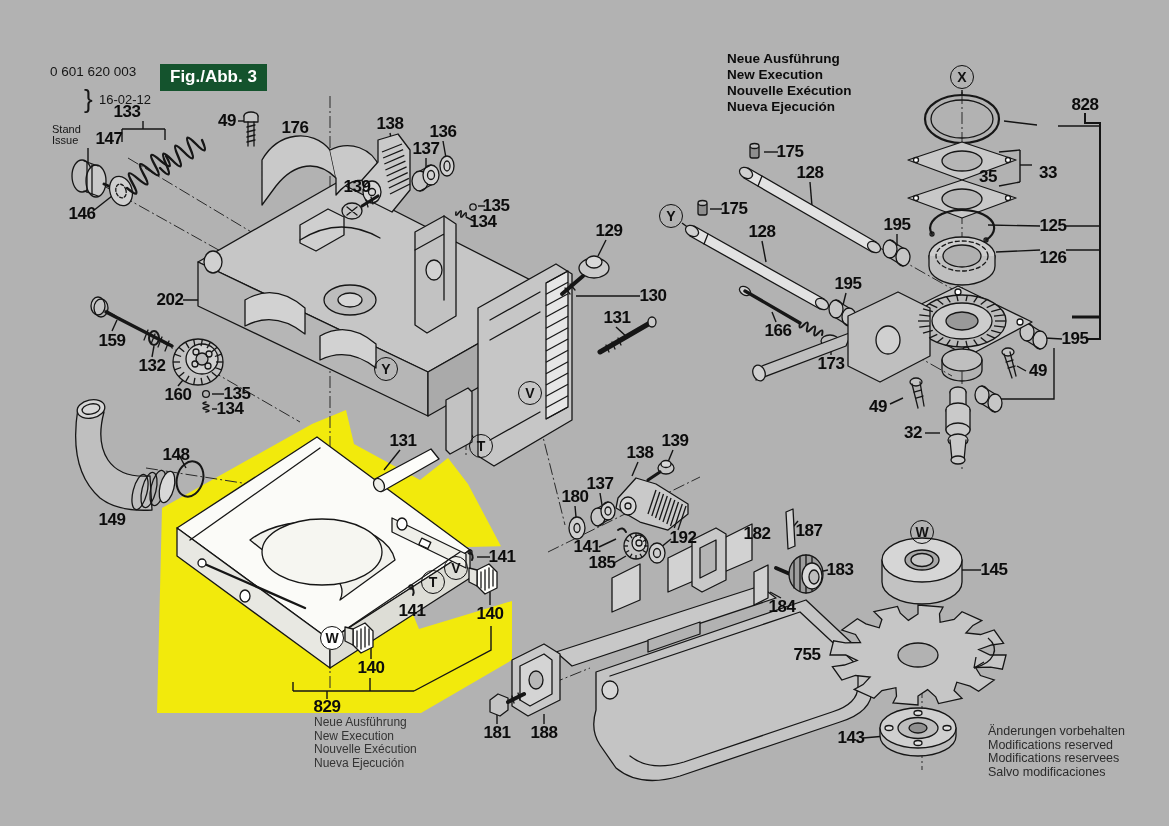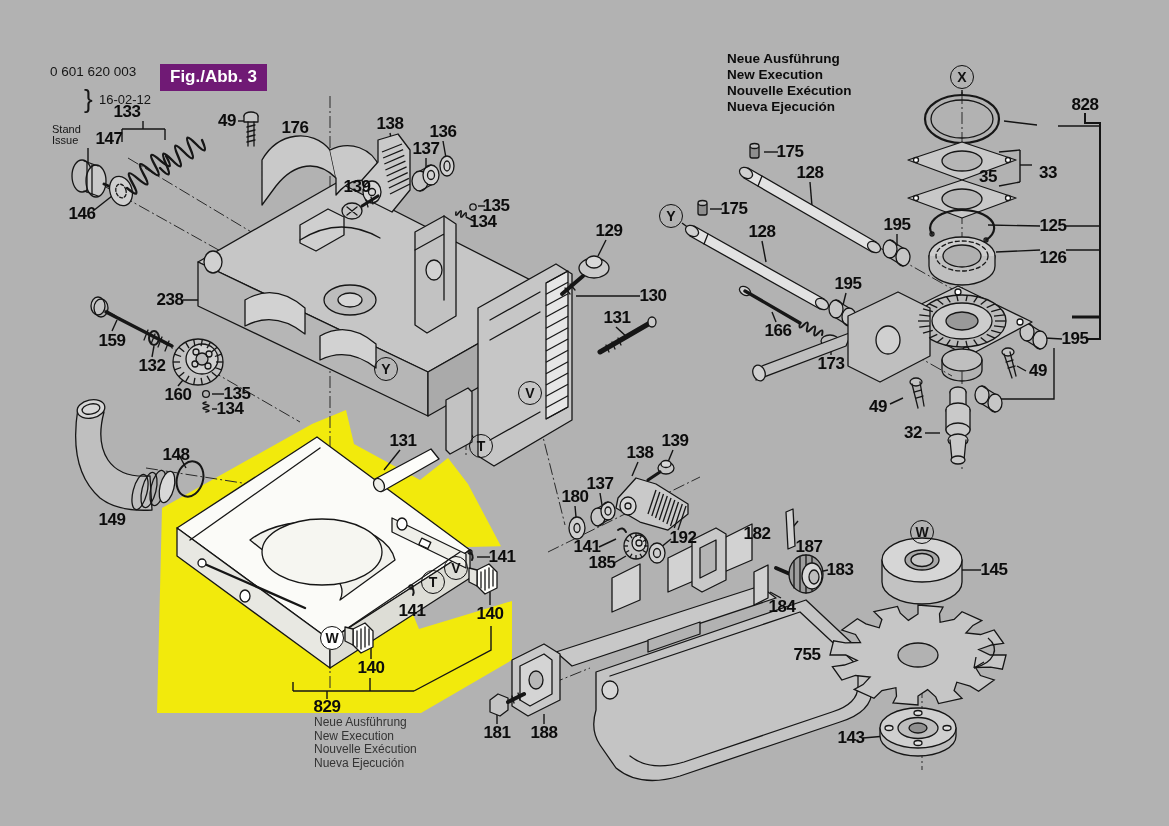--- a/index.html
+++ b/index.html
@@ -8,21 +8,21 @@
   .stage svg{position:absolute;left:0;top:0;}
   .plabel{position:absolute;transform:translate(-50%,-50%);font-weight:bold;font-size:17px;
           color:#0c0c0c;letter-spacing:-0.5px;white-space:nowrap;}
   .callout{position:absolute;width:24px;height:24px;border:1.7px solid #111;border-radius:50%;
            transform:translate(-50%,-50%);display:flex;align-items:center;justify-content:center;
            font-weight:bold;font-size:14px;color:#111;box-sizing:border-box;}
   .hdr-partnum{position:absolute;left:50px;top:64px;font-size:13.5px;color:#161616;}
   .hdr-stand{position:absolute;left:52px;top:88px;font-size:11px;line-height:11px;color:#161616;margin-top:36px;}
   .hdr-brace{position:absolute;left:84px;top:84px;font-size:26px;color:#161616;}
   .hdr-date{position:absolute;left:99px;top:92px;font-size:13px;color:#161616;}
-  .fig-box{position:absolute;left:160px;top:64px;background:#701a75;color:#fff;
+  .fig-box{position:absolute;left:160px;top:64px;background:#14532d;color:#fff;
            font-weight:bold;font-size:17px;padding:3px 10px 4px 10px;}
   .legend{position:absolute;white-space:nowrap;}
   .legend div{margin:0;}
   .legend-tr{left:727px;top:51px;font-weight:bold;font-size:13.5px;line-height:16px;color:#0c0c0c;}
   .legend-yl{left:314px;top:716px;font-size:12px;line-height:13.5px;color:#343434;}
   .legend-br{left:988px;top:725px;font-size:12.5px;line-height:13.5px;color:#2b2b2b;}
 </style>
 </head>
 <body>
 
@@ -625,37 +625,43 @@
   <div>New Execution</div>
   <div>Nouvelle Exécution</div>
   <div>Nueva Ejecución</div>
 </div>
 <div class="legend legend-yl">
   <div>Neue Ausführung</div>
   <div>New Execution</div>
   <div>Nouvelle Exécution</div>
   <div>Nueva Ejecución</div>
 </div>
+<div class="legend legend-br">
+  <div>Änderungen vorbehalten</div>
+  <div>Modifications reserved</div>
+  <div>Modifications reservees</div>
+  <div>Salvo modificaciones</div>
+</div>
 
 <div id="labels">
       <div class="plabel" style="left: 88px; top: 139px; margin-left: 21px;">147</div>
       <div class="plabel" style="left: 127px; top: 112px;">133</div>
       <div class="plabel" style="left: 227px; top: 121px;">49</div>
       <div class="plabel" style="left: 295px; top: 128px;">176</div>
       <div class="plabel" style="left: 82px; top: 214px;">146</div>
       <div class="plabel" style="left: 390px; top: 124px;">138</div>
       <div class="plabel" style="left: 426px; top: 149px;">137</div>
       <div class="plabel" style="left: 443px; top: 132px;">136</div>
       <div class="plabel" style="left: 357px; top: 187px;">139</div>
       <div class="plabel" style="left: 496px; top: 206px;">135</div>
       <div class="plabel" style="left: 483px; top: 222px;">134</div>
       <div class="plabel" style="left: 609px; top: 231px;">129</div>
       <div class="plabel" style="left: 653px; top: 296px;">130</div>
       <div class="plabel" style="left: 617px; top: 318px;">131</div>
-      <div class="plabel" style="left: 170px; top: 300px;">238</div>
+      <div class="plabel" style="left: 170px; top: 300px;">202</div>
       <div class="plabel" style="left: 112px; top: 341px;">159</div>
       <div class="plabel" style="left: 152px; top: 366px;">132</div>
       <div class="plabel" style="left: 178px; top: 395px;">160</div>
       <div class="plabel" style="left: 237px; top: 394px;">135</div>
       <div class="plabel" style="left: 230px; top: 409px;">134</div>
       <div class="plabel" style="left: 176px; top: 444px; margin-top: 11px;">148</div>
       <div class="plabel" style="left: 112px; top: 520px;">149</div>
       <div class="plabel" style="left: 403px; top: 441px;">131</div>
       <div class="plabel" style="left: 502px; top: 557px;">141</div>
       <div class="plabel" style="left: 412px; top: 611px;">141</div>
@@ -663,21 +669,21 @@
       <div class="plabel" style="left: 371px; top: 668px;">140</div>
       <div class="plabel" style="left: 327px; top: 707px;">829</div>
       <div class="plabel" style="left: 575px; top: 497px;">180</div>
       <div class="plabel" style="left: 600px; top: 484px;">137</div>
       <div class="plabel" style="left: 640px; top: 453px;">138</div>
       <div class="plabel" style="left: 675px; top: 441px;">139</div>
       <div class="plabel" style="left: 587px; top: 547px;">141</div>
       <div class="plabel" style="left: 602px; top: 563px;">185</div>
       <div class="plabel" style="left: 683px; top: 538px;">192</div>
       <div class="plabel" style="left: 757px; top: 534px;">182</div>
-      <div class="plabel" style="left: 809px; top: 547px;">187</div>
+      <div class="plabel" style="left: 809px; top: 531px;">187</div>
       <div class="plabel" style="left: 840px; top: 570px;">183</div>
       <div class="plabel" style="left: 782px; top: 607px;">184</div>
       <div class="plabel" style="left: 497px; top: 733px;">181</div>
       <div class="plabel" style="left: 544px; top: 733px;">188</div>
       <div class="plabel" style="left: 790px; top: 152px;">175</div>
       <div class="plabel" style="left: 810px; top: 173px;">128</div>
       <div class="plabel" style="left: 734px; top: 209px;">175</div>
       <div class="plabel" style="left: 762px; top: 232px;">128</div>
       <div class="plabel" style="left: 897px; top: 225px;">195</div>
       <div class="plabel" style="left: 848px; top: 284px;">195</div>

